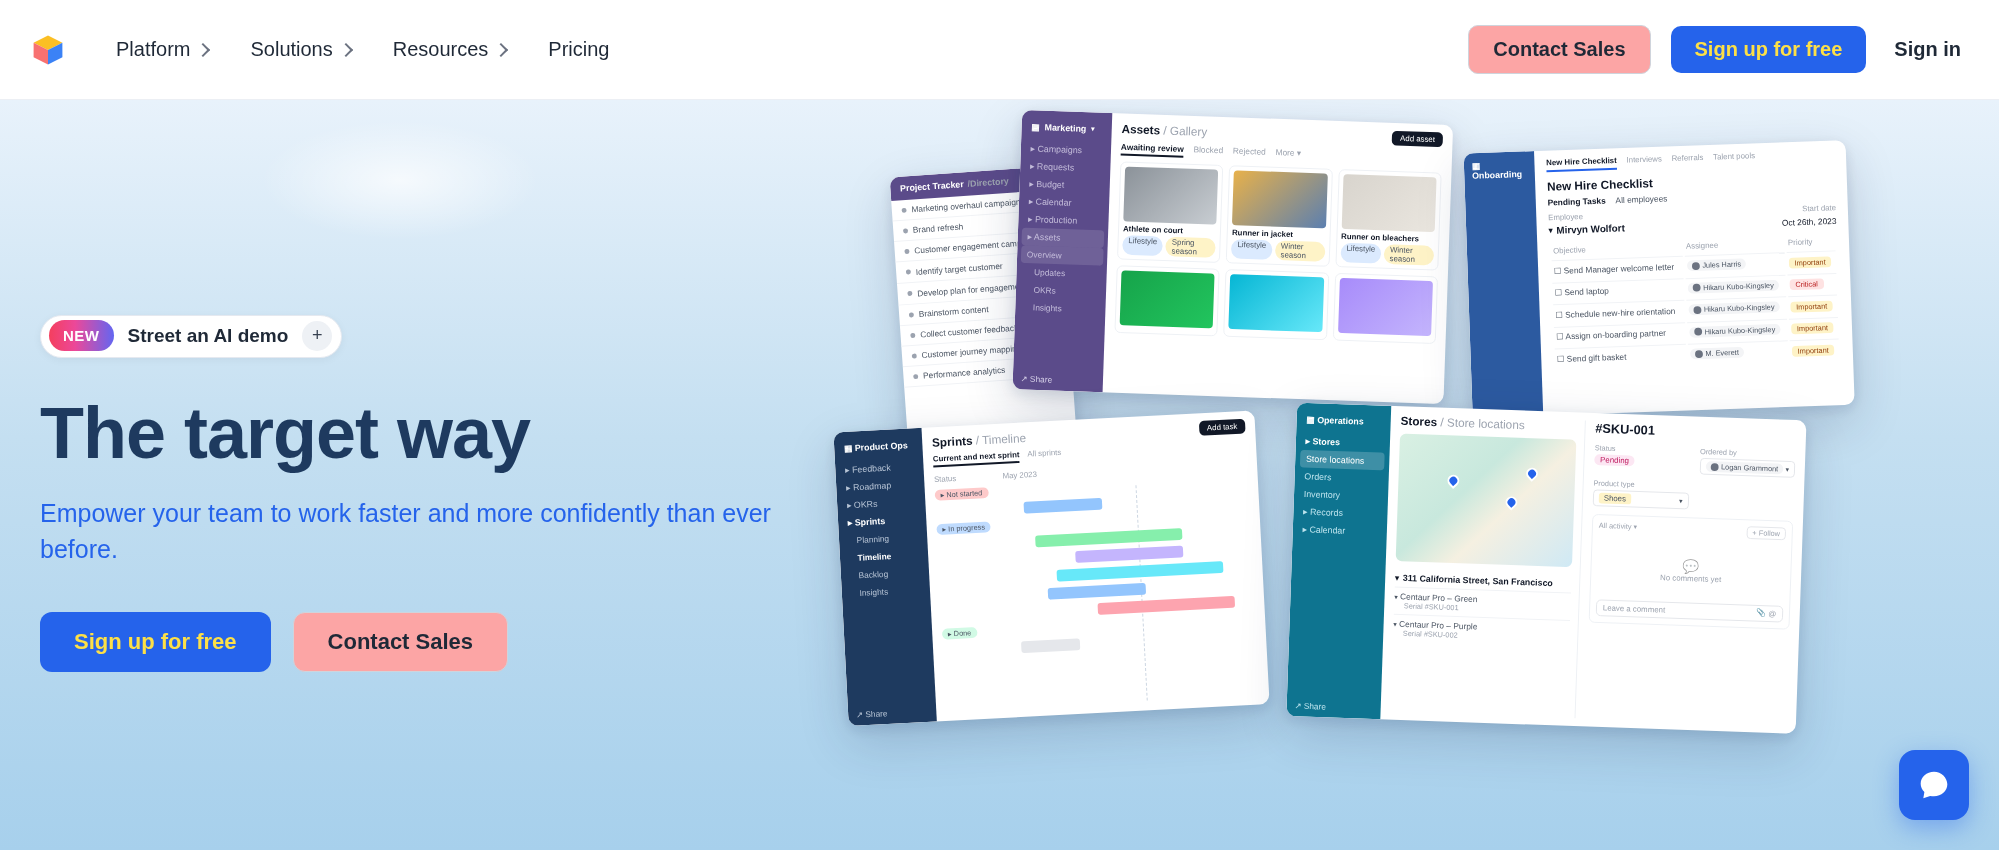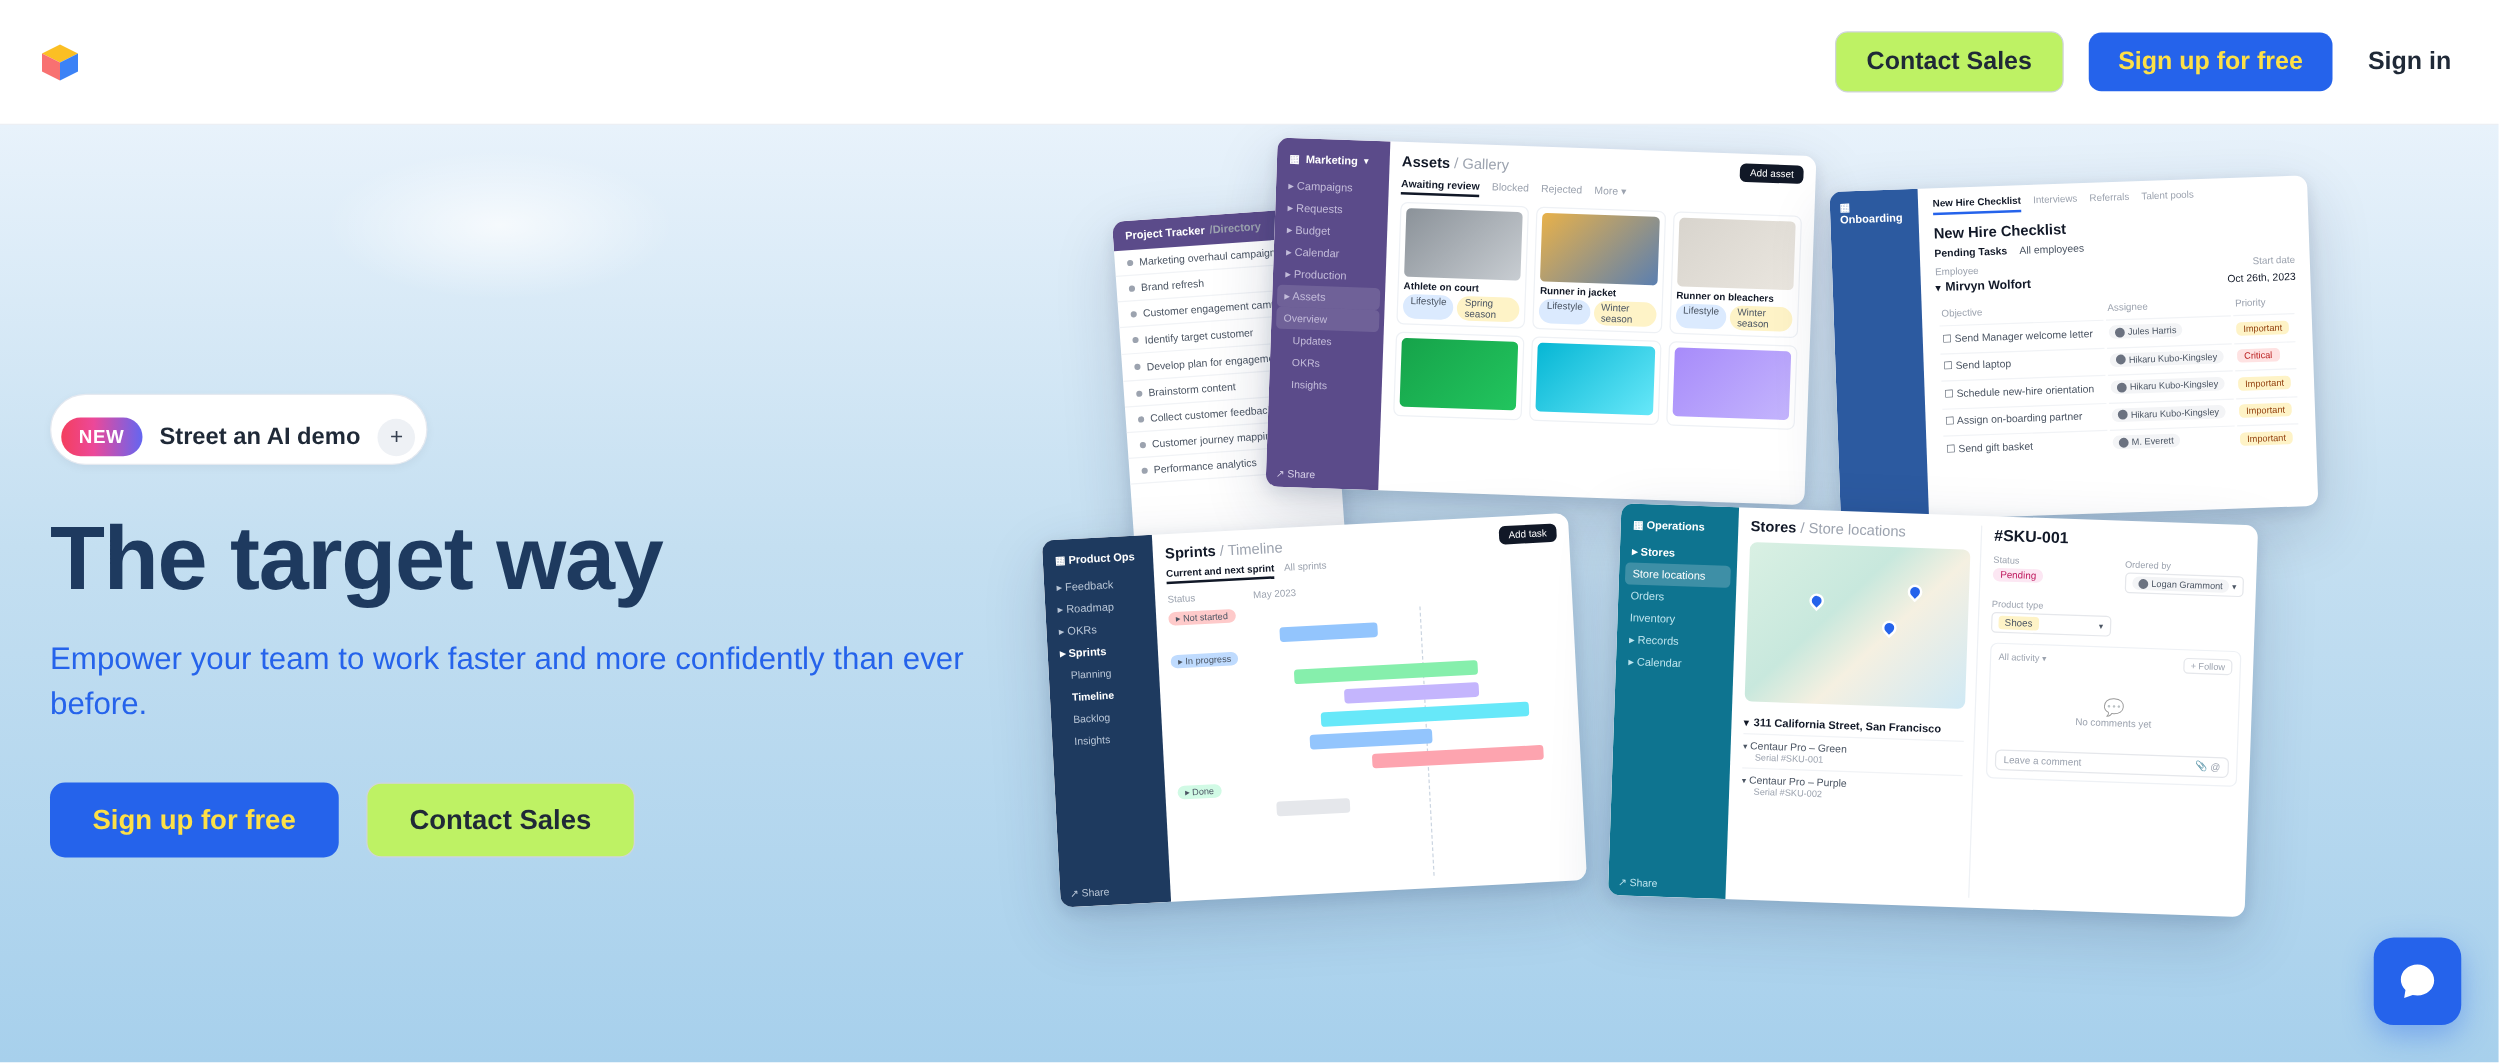--- a/index.html
+++ b/index.html
@@ -7,30 +7,30 @@
 
 
 .nav { display: flex; align-items: center; padding: 0 30px; height: 100px; border-bottom: 1px solid #eceff4; background: #fff; position: relative; z-index: 50; }
 .logo { width: 36px; height: 36px; margin-right: 50px; position: relative; }
 .logo svg { width: 100%; height: 100%; }
 .nav-links { display: flex; gap: 42px; align-items: center; }
 .nav-item { display: flex; align-items: center; gap: 8px; font-size: 20px; font-weight: 500; color: #1f2937; cursor: pointer; }
 .chev { width: 10px; height: 10px; border-right: 2px solid #6b7280; border-bottom: 2px solid #6b7280; transform: rotate(-45deg); }
 .nav-right { margin-left: auto; display: flex; align-items: center; gap: 20px; }
 .btn { font-size: 20px; font-weight: 600; border-radius: 10px; padding: 12px 24px; cursor: pointer; border: none; }
-.btn-outline { background: #bef264; border: 1px solid #cfd4dc; color: #1f2937; }
+.btn-outline { background: #fca5a5; border: 1px solid #cfd4dc; color: #1f2937; }
 .btn-primary { background: #2563eb; color: #fde047; }
 .nav-signin { font-size: 20px; font-weight: 600; color: #1f2937; cursor: pointer; padding: 0 8px; }
 
 
 .hero { position: relative; width: 100%; height: 750px; background: linear-gradient(180deg, #e8f2fb 0%, #c4dff1 45%, #a7d0ec 100%); overflow: hidden; }
 .hero::before { content: ""; position: absolute; top: 20px; left: 260px; width: 280px; height: 120px; background: radial-gradient(ellipse, rgba(255,255,255,0.7), transparent 70%); }
 
 .hero-left { position: absolute; left: 40px; top: 215px; width: 800px; }
-.demo-pill { display: inline-flex; align-items: center; background: #fff; border: 1px solid #e5e9f0; border-radius: 999px; padding: 18px 9px 6px 8px; gap: 14px; box-shadow: 0 2px 8px rgba(0,0,0,0.05); }
+.demo-pill { display: inline-flex; align-items: center; background: #fff; border: 1px solid #e5e9f0; border-radius: 999px; padding: 4px 9px 6px 8px; gap: 14px; box-shadow: 0 2px 8px rgba(0,0,0,0.05); }
 .new-badge { background: linear-gradient(90deg, #f43f5e 0%, #ec4899 40%, #6366f1 100%); color: #fff; font-size: 15px; font-weight: 700; padding: 7px 14px; border-radius: 999px; letter-spacing: 0.5px; }
 .demo-text { font-size: 19px; font-weight: 600; color: #1f2937; }
 .plus-circle { width: 30px; height: 30px; border-radius: 50%; background: #eef1f5; display: flex; align-items: center; justify-content: center; color: #374151; font-size: 18px; font-weight: 400; }
 
 .headline { font-size: 72px; font-weight: 700; color: #1e3a5f; line-height: 1.1; margin-top: 36px; letter-spacing: -1px; }
 .subhead { font-size: 25px; font-weight: 500; color: #2563eb; line-height: 1.45; margin-top: 22px; max-width: 760px; }
 .hero-ctas { display: flex; gap: 22px; margin-top: 44px; }
 .hero-ctas .btn { font-size: 22px; padding: 16px 34px; border-radius: 12px; }
 
 
@@ -144,20 +144,37 @@
 </head>
 <body>
 
 <div class="nav">
   <div class="logo">
     <svg viewBox="0 0 40 40">
         <polygon points="20,4 36,12 20,20 4,12" fill="#fbbf24"></polygon>
         <polygon points="4,12 20,20 20,36 4,28" fill="#f87171"></polygon>
         <polygon points="36,12 20,20 20,36 36,28" fill="#3b82f6"></polygon>
       </svg>
+  </div>
+  <div class="nav-links">
+    <div class="nav-item">
+        <span>Platform</span>
+        <span class="chev"></span>
+      </div>
+    <div class="nav-item">
+        <span>Solutions</span>
+        <span class="chev"></span>
+      </div>
+    <div class="nav-item">
+        <span>Resources</span>
+        <span class="chev"></span>
+      </div>
+    <div class="nav-item">
+        <span>Pricing</span>
+      </div>
   </div>
   <div class="nav-right">
     <button class="btn btn-outline">Contact Sales</button>
     <button class="btn btn-primary">Sign up for free</button>
     <div class="nav-signin">Sign in</div>
   </div>
 </div>
 
 <div class="hero">
   <div class="hero-left">

